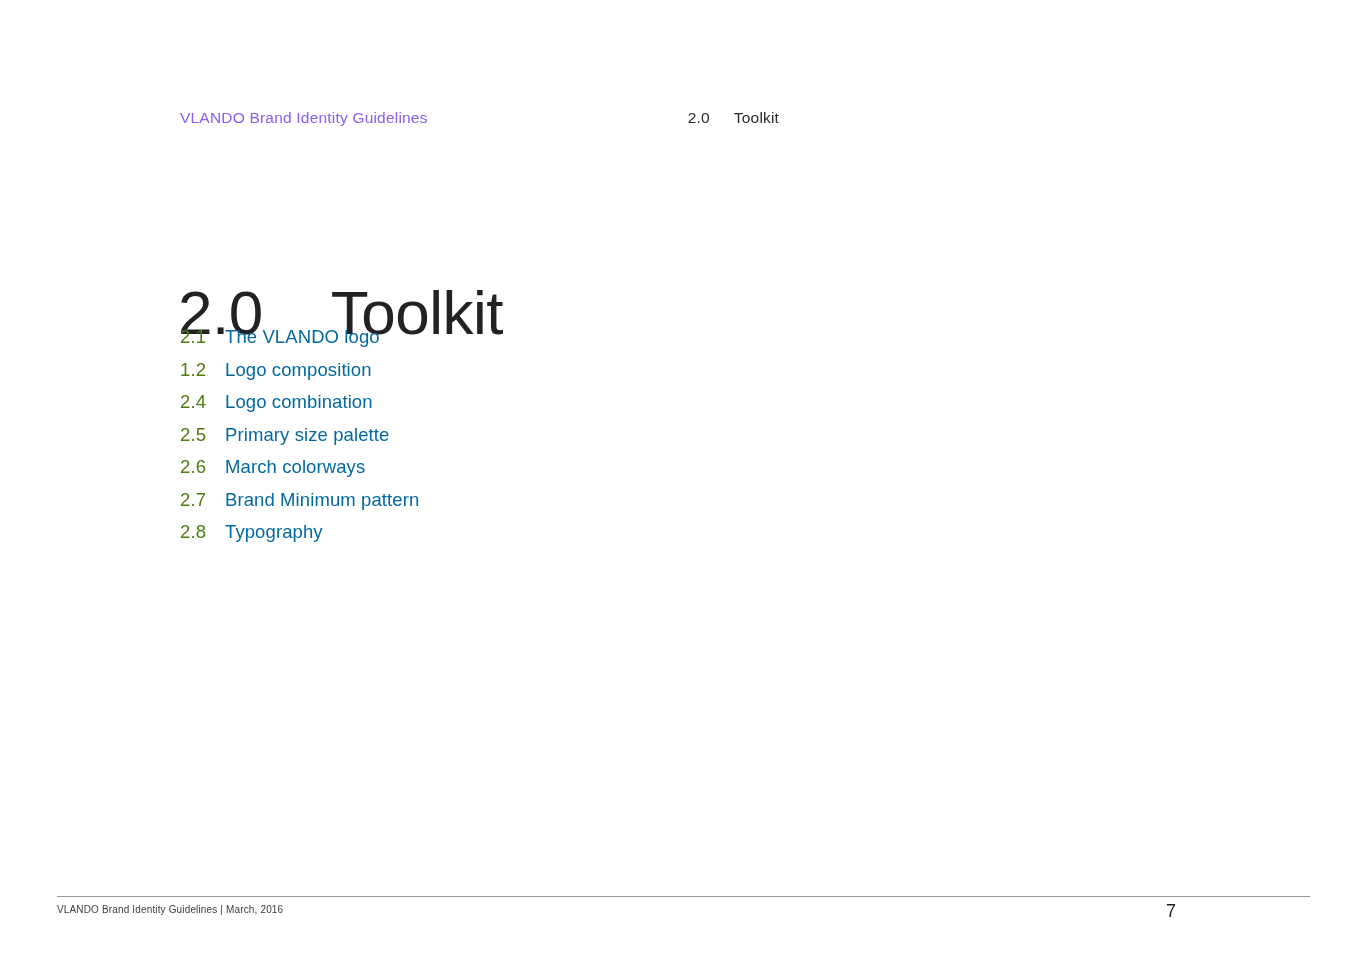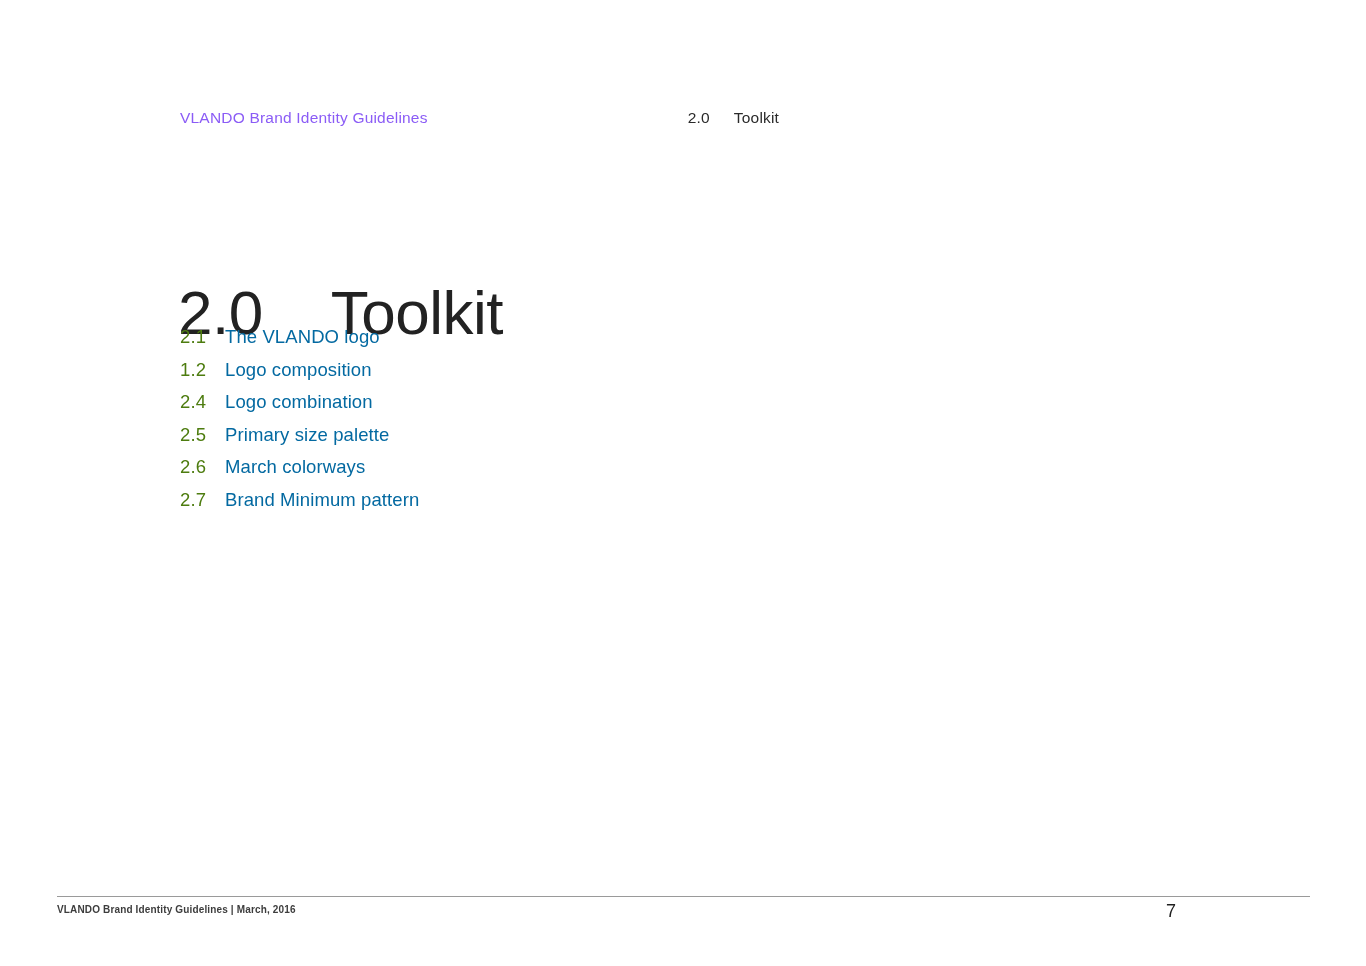--- a/index.html
+++ b/index.html
@@ -112,21 +112,21 @@
     top: 896px;
     width: 1253px;
     height: 0;
     border-top: 1.4px solid #9a9a9a;
   }
   .footer-text {
     position: absolute;
     left: 57px;
     top: 904px;
     font-size: 10px;
-    font-weight: 700;
+    font-weight: 400;
     letter-spacing: 0.15px;
     color: #3d3d3d;
     white-space: nowrap;
   }
   .page-number {
     position: absolute;
     left: 1166px;
     top: 901px;
     font-size: 18px;
     font-weight: 400;
@@ -178,20 +178,24 @@
     <div class="toc-row">
       <span class="toc-num">2.6</span>
       <span class="toc-label">March colorways</span>
     </div>
 
     <div class="toc-row">
       <span class="toc-num">2.7</span>
       <span class="toc-label">Brand Minimum pattern</span>
     </div>
 
+    <div class="toc-row">
+      <span class="toc-num">2.8</span>
+      <span class="toc-label">Typography</span>
+    </div>
 
   </div>
 
   <div class="footer-rule"></div>
   <div class="footer-text">VLANDO Brand Identity Guidelines | March, 2016</div>
   <div class="page-number">7</div>
 
 </div>
 
 </body></html>

